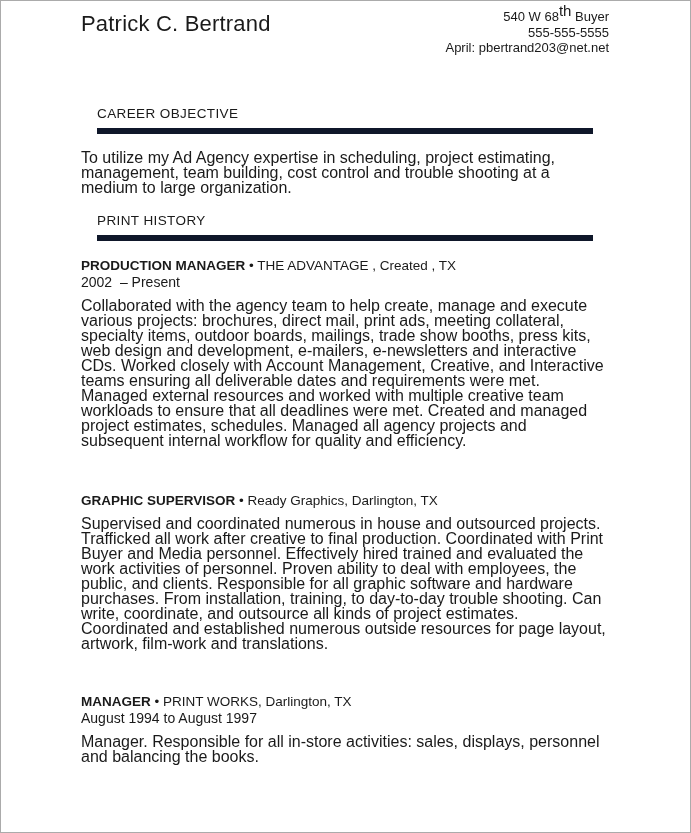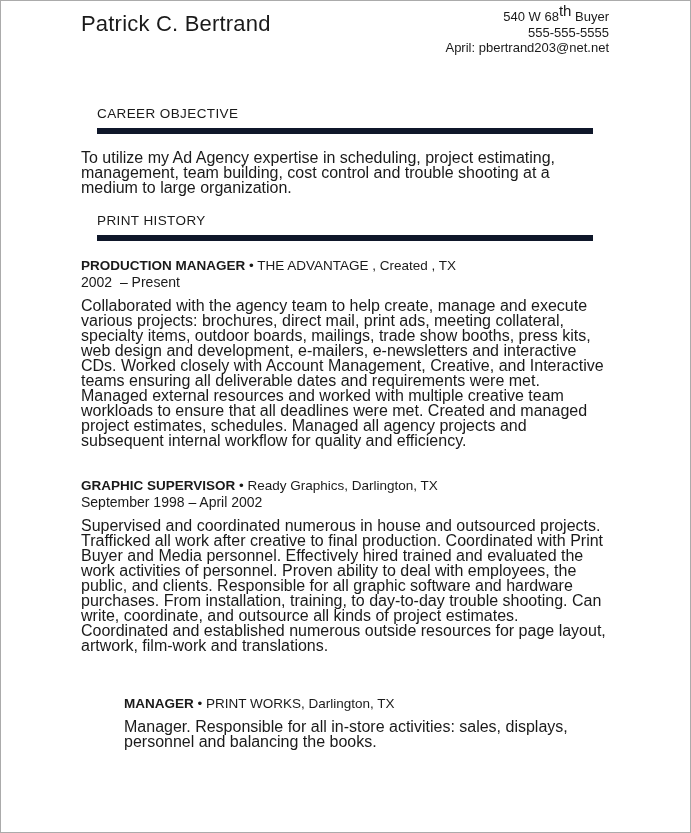--- a/index.html
+++ b/index.html
@@ -56,22 +56,22 @@
   .section-heading.objective { margin-top: 50px; }
   .section-heading.history   { margin-top: 18px; }
   
   .para {
     margin: 9px 0 0 0;
     font-size: 16px;
     line-height: 15px;
   }
   
   .job          { margin-top: 15px; }
-  .job.job-2    { margin-top: 29px; }
-  .job.job-3    { margin-top: 42px; margin-left: 43px; }
+  .job.job-2    { margin-top: 44px; }
+  .job.job-3    { margin-top: 42px; }
   .job-title-line {
     font-size: 13.5px;
     line-height: 17px;
     white-space: pre-wrap;
   }
   .job-title { font-weight: 700; }
   .job-sep   { font-weight: 400; }
   .job-dates {
     font-size: 14px;
     line-height: 17px;
@@ -100,22 +100,22 @@
   <h2 class="section-heading history">PRINT HISTORY</h2>
 
   <div class="job job-1">
     <div class="job-title-line"><span class="job-title">PRODUCTION MANAGER</span><span class="job-sep"> • </span><span class="job-company">THE ADVANTAGE , Created , TX</span></div>
     <div class="job-dates">2002  – Present</div>
     <p class="para">Collaborated with the agency team to help create, manage and execute various projects: brochures, direct mail, print ads, meeting collateral, specialty items, outdoor boards, mailings, trade show booths, press kits, web design and development, e-mailers, e-newsletters and interactive CDs. Worked closely with Account Management, Creative, and Interactive teams ensuring all deliverable dates and requirements were met. Managed external resources and worked with multiple creative team workloads to ensure that all deadlines were met. Created and managed project estimates, schedules. Managed all agency projects and subsequent internal workflow for quality and efficiency.</p>
   </div>
 
   <div class="job job-2">
     <div class="job-title-line"><span class="job-title">GRAPHIC SUPERVISOR</span><span class="job-sep"> • </span><span class="job-company">Ready Graphics, Darlington, TX</span></div>
-    <div class="job-dates">September 1998 – April 2002</div>
     <p class="para">Supervised and coordinated numerous in house and outsourced projects. Trafficked all work after creative to final production. Coordinated with Print Buyer and Media personnel. Effectively hired trained and evaluated the work activities of personnel. Proven ability to deal with employees, the public, and clients. Responsible for all graphic software and hardware purchases. From installation, training, to day-to-day trouble shooting. Can write, coordinate, and outsource all kinds of project estimates. Coordinated and established numerous outside resources for page layout, artwork, film-work and translations.</p>
   </div>
 
   <div class="job job-3">
     <div class="job-title-line"><span class="job-title">MANAGER</span><span class="job-sep"> • </span><span class="job-company">PRINT WORKS, Darlington, TX</span></div>
+    <div class="job-dates">August 1994 to August 1997</div>
     <p class="para">Manager. Responsible for all in-store activities: sales, displays, personnel and balancing the books.</p>
   </div>
 
 </div>
 
 </body></html>

